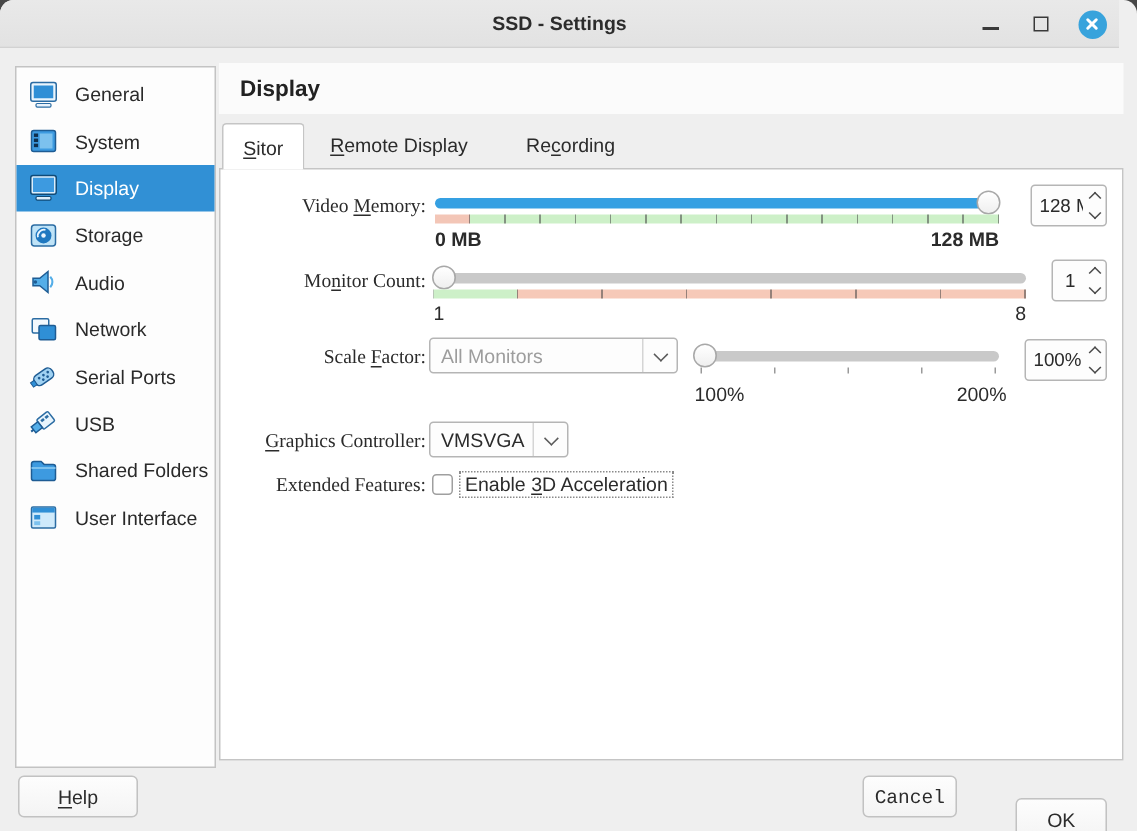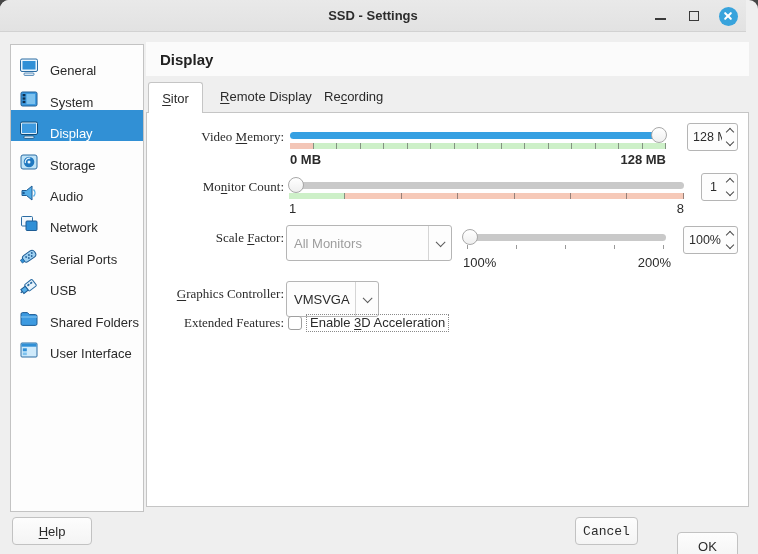--- a/index.html
+++ b/index.html
@@ -13,32 +13,32 @@
   .wbtn { width:20px; height:20px; display:flex; align-items:center; justify-content:center; cursor:default; }
   .ico-min { width:11px; height:0; border-bottom:2px solid #3a3a3a; margin-top:6px; }
   .ico-max { width:10px; height:10px; border:1.5px solid #3a3a3a; background:transparent; }
   .ico-close { position:relative; width:19px; height:19px; border-radius:50%; background:#38a3dc; }
   .ico-close i { position:absolute; left:4.5px; top:8.5px; width:10px; height:2px; background:#fff; border-radius:1px; }
   .ico-close i.a { transform:rotate(45deg); }
   .ico-close i.b { transform:rotate(-45deg); }
 
   
   .sidebar { position:absolute; left:10px; top:44px; width:134px; height:468px; background:#fdfdfd; border:1px solid #c3c3c3; padding-top:2px; }
-  .side-item { height:31.4px; display:flex; align-items:flex-end; padding-left:7px; gap:10px; color:#2a2a2a; }
+  .side-item { height:31.4px; display:flex; align-items:center; padding-left:7px; gap:10px; color:#2a2a2a; }
   .side-item.selected { background:#3190d5; color:#ffffff; }
   .side-item .sicon { width:22px; height:22px; flex:0 0 22px; display:flex; }
   .side-item svg { width:22px; height:22px; }
 
   
   .pgheader { position:absolute; left:146px; top:42px; width:603px; height:34px; background:#fbfbfb; display:flex; align-items:center; }
   .pgtitle { font-weight:bold; font-size:15px; margin-left:14px; color:#222; }
   .tab { position:absolute; font-size:13px; color:#2b2b2b; }
   .tab-active { left:148px; top:82px; width:55px; height:31px; background:#ffffff; border:1px solid #c5c5c5; border-bottom:none; border-radius:3px 3px 0 0; z-index:3; display:flex; align-items:center; justify-content:center; }
   .tab-remote { left:211px; top:89px; width:110px; text-align:center; }
-  .tab-recording { left:324px; top:89px; width:86px; text-align:left; }
+  .tab-recording { left:324px; top:89px; width:86px; text-align:right; }
   .mn { text-decoration:underline; text-underline-offset:2px; }
 
   
   .panel { position:absolute; left:146px; top:112px; width:603px; height:395px; background:#ffffff; border:1px solid #c5c5c5; z-index:2; }
   .flabel { position:absolute; width:137px; text-align:right; height:16px; line-height:16px; color:#2b2b2b;font-family:Liberation Serif, serif; }
 
   
   .track { position:absolute; height:7px; border-radius:3.5px; }
   .track-blue { background:#35a0e2; }
   .track-gray { background:#c9c9c9; }
@@ -59,21 +59,21 @@
   
   .spin { position:absolute; height:28px; background:#fdfdfd; border:1px solid #b5b5b5; border-radius:3px; display:flex; }
   .spin-text { flex:1; overflow:hidden; white-space:nowrap; padding:0 2px 0 5px; line-height:26px; font-size:12.5px; color:#2b2b2b; }
   .spin-text.center { text-align:center; }
   .spin-arrows { width:15px; display:flex; flex-direction:column; align-items:center; justify-content:center; gap:4px; }
   .chev { display:block; width:6px; height:6px; border-left:1.6px solid #4a4a4a; border-bottom:1.6px solid #4a4a4a; }
   .chev.up { transform:rotate(135deg); margin-top:2px; }
   .chev.down { transform:rotate(-45deg); margin-bottom:2px; }
 
   
-  .combo { position:absolute; height:36px; background:#fdfdfd; border:1px solid #b5b5b5; border-radius:3px; display:flex; align-items:center; }
+  .combo { position:absolute; height:24px; background:#fdfdfd; border:1px solid #b5b5b5; border-radius:3px; display:flex; align-items:center; }
   .combo-text { flex:1; padding-left:7px; overflow:hidden; white-space:nowrap; }
   .combo-text.dim { color:#9d9d9d; }
   .combo-arrow { width:23px; align-self:stretch; display:flex; align-items:center; justify-content:center; border-left:1px solid #d5d5d5; }
   .combo-arrow .chev { width:6.5px; height:6.5px; border-color:#5a5a5a; }
 
   
   .checkbox { position:absolute; width:14px; height:14px; background:#fff; border:1px solid #9f9f9f; border-radius:3px; }
   .cb-label { position:absolute; height:18px; line-height:16px; border:1px dotted #8a8a8a; padding:0 3px; }
 
   

